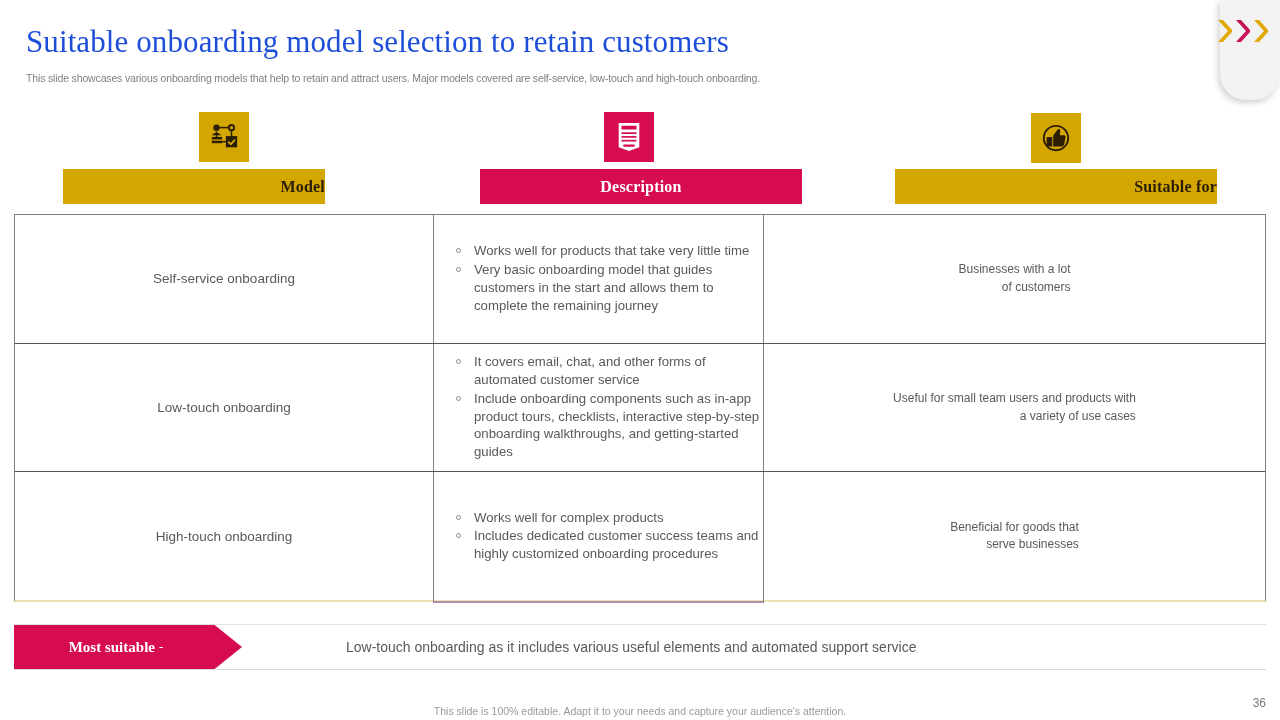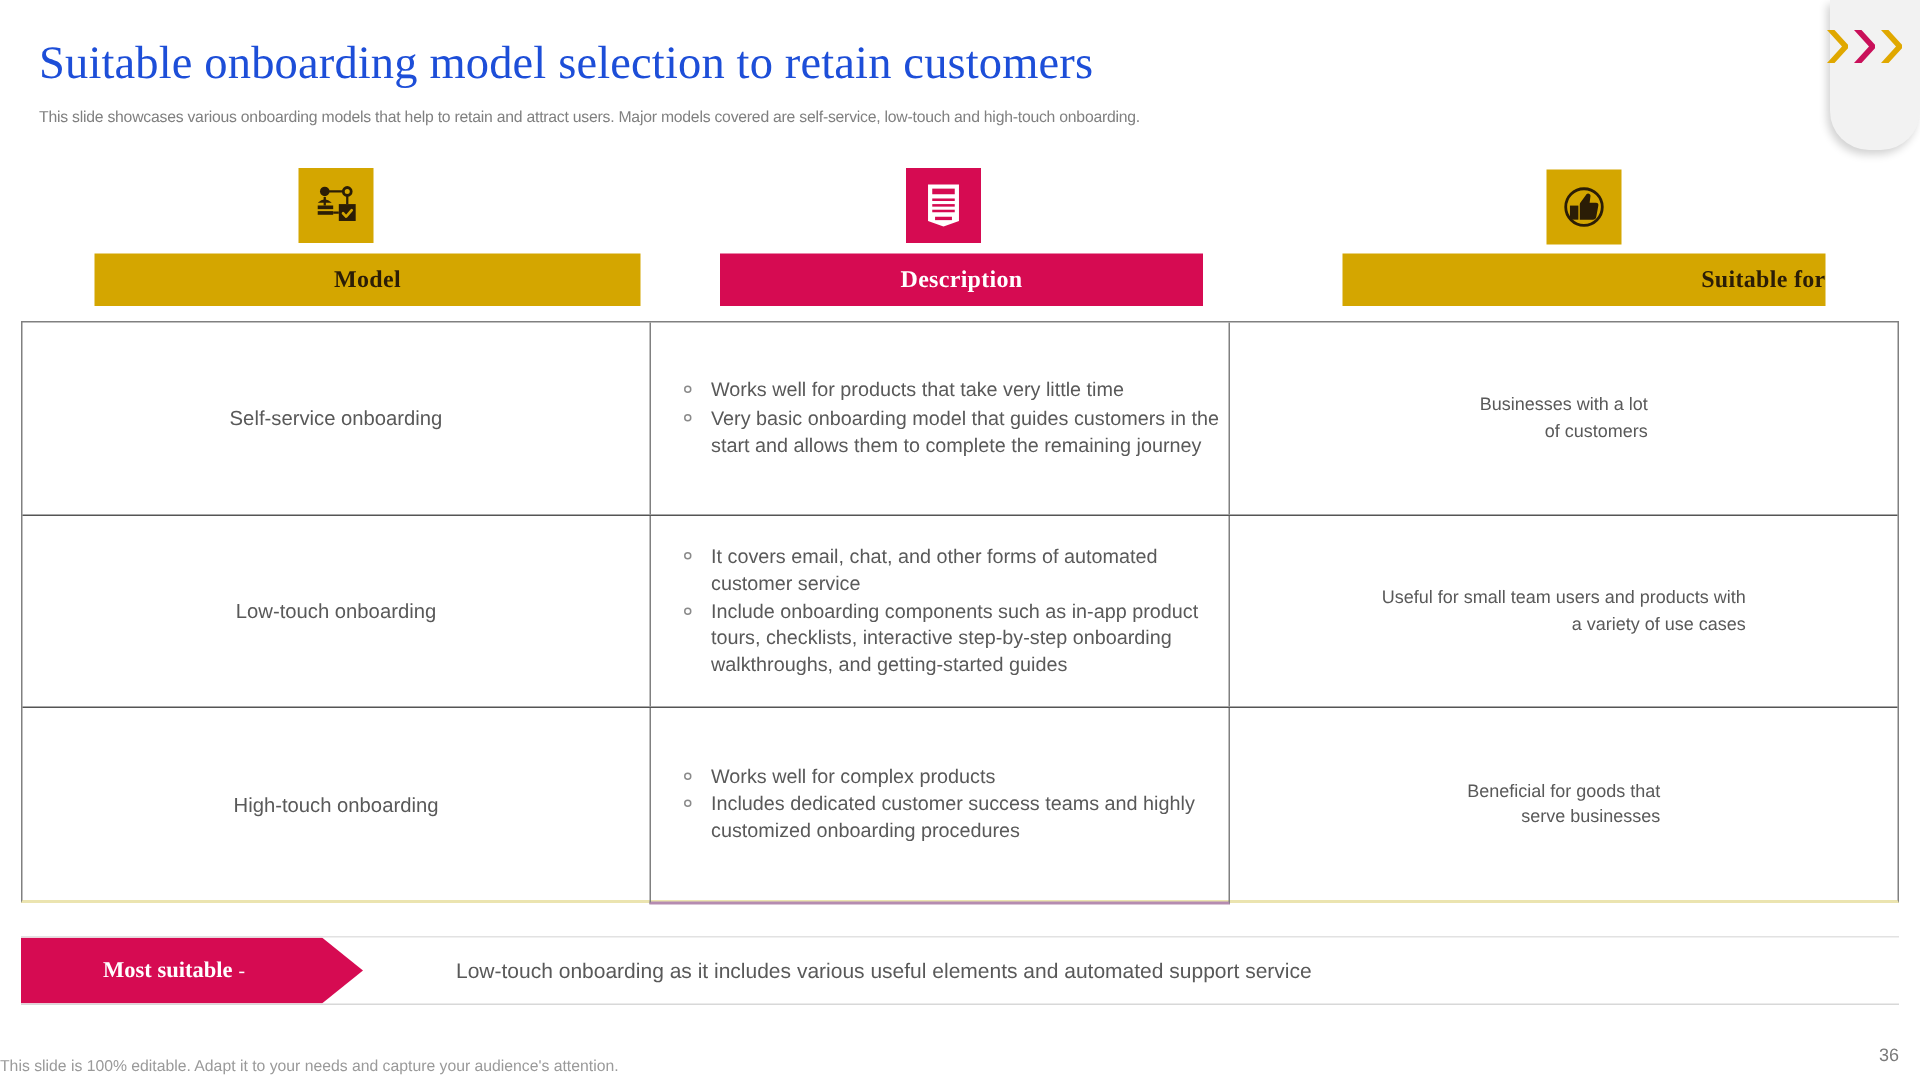--- a/index.html
+++ b/index.html
@@ -122,21 +122,21 @@
     min-width: 0;
   }
   .cell.model {
     width: 418px;
     justify-content: center;
     text-align: center;
     font-size: 13.5px;
     color: #595959;
   }
   .cell.desc {
-    width: 387px;
+    width: 331px;
     border-left: 1.6px solid #808080;
     border-right: 1.6px solid #808080;
     padding: 0 0 0 12px;
   }
   .cell.suit {
     flex: 1;
     justify-content: center;
     text-align: right;
     font-size: 12px;
     color: #595959;
@@ -181,20 +181,21 @@
     left: 14px;
     top: 624px;
     width: 1252px;
     height: 46px;
     background: #ffffff;
     border-top: 1px solid #e2e2e2;
     border-bottom: 1px solid #d8d8d8;
     box-sizing: border-box;
     display: flex;
     align-items: center;
+    gap: 42px;
   }
   .banner-tag {
     position: relative;
     width: 228px;
     height: 100%;
     background: #d60b52;
     display: flex;
     align-items: center;
     justify-content: center;
     color: #ffffff;
@@ -217,20 +218,21 @@
     font-size: 14px;
     color: #595959;
   }
 
   
   .footer-note {
     position: absolute;
     left: 0;
     right: 0;
     top: 705px;
+    text-align: center;
     font-size: 10.5px;
     color: #9a9a9a;
   }
   .page-num {
     position: absolute;
     right: 14px;
     top: 696px;
     font-size: 12px;
     color: #7a7a7a;
   }
@@ -282,21 +284,21 @@
 </div>
 
 <div class="col-icon gold" style="left:1031px; top:113px;">
   <svg width="30" height="30" viewBox="0 0 32 32">
     <circle cx="16" cy="16" r="13" fill="none" stroke="#2b1d06" stroke-width="2"></circle>
     <rect x="6" y="15" width="6" height="10" fill="#2b1d06"></rect>
     <path d="M13 25 V14 q0 -1 1 -2 l3 -4 q1 -2 2.5 -1.5 q1.5 0.5 1 2.5 L20 13 h4.5 q2 0 1.7 2 l-1.4 7.5 q-0.3 2.5 -2.6 2.5 Z" fill="#2b1d06"></path>
   </svg>
 </div>
 
-<div class="col-bar gold" style="left:63px;  top:169px; width:364px;">
+<div class="col-bar gold" style="left:63px;  top:169px; width:262px;justify-content:flex-end;">
   <span>Model</span>
 </div>
 <div class="col-bar pink" style="left:468px; top:169px; width:322px;">
   <span>Description</span>
 </div>
 <div class="col-bar gold" style="left:895px; top:169px; width:322px;justify-content:flex-end;">
   <span>Suitable for</span>
 </div>
 
 <div class="table">

